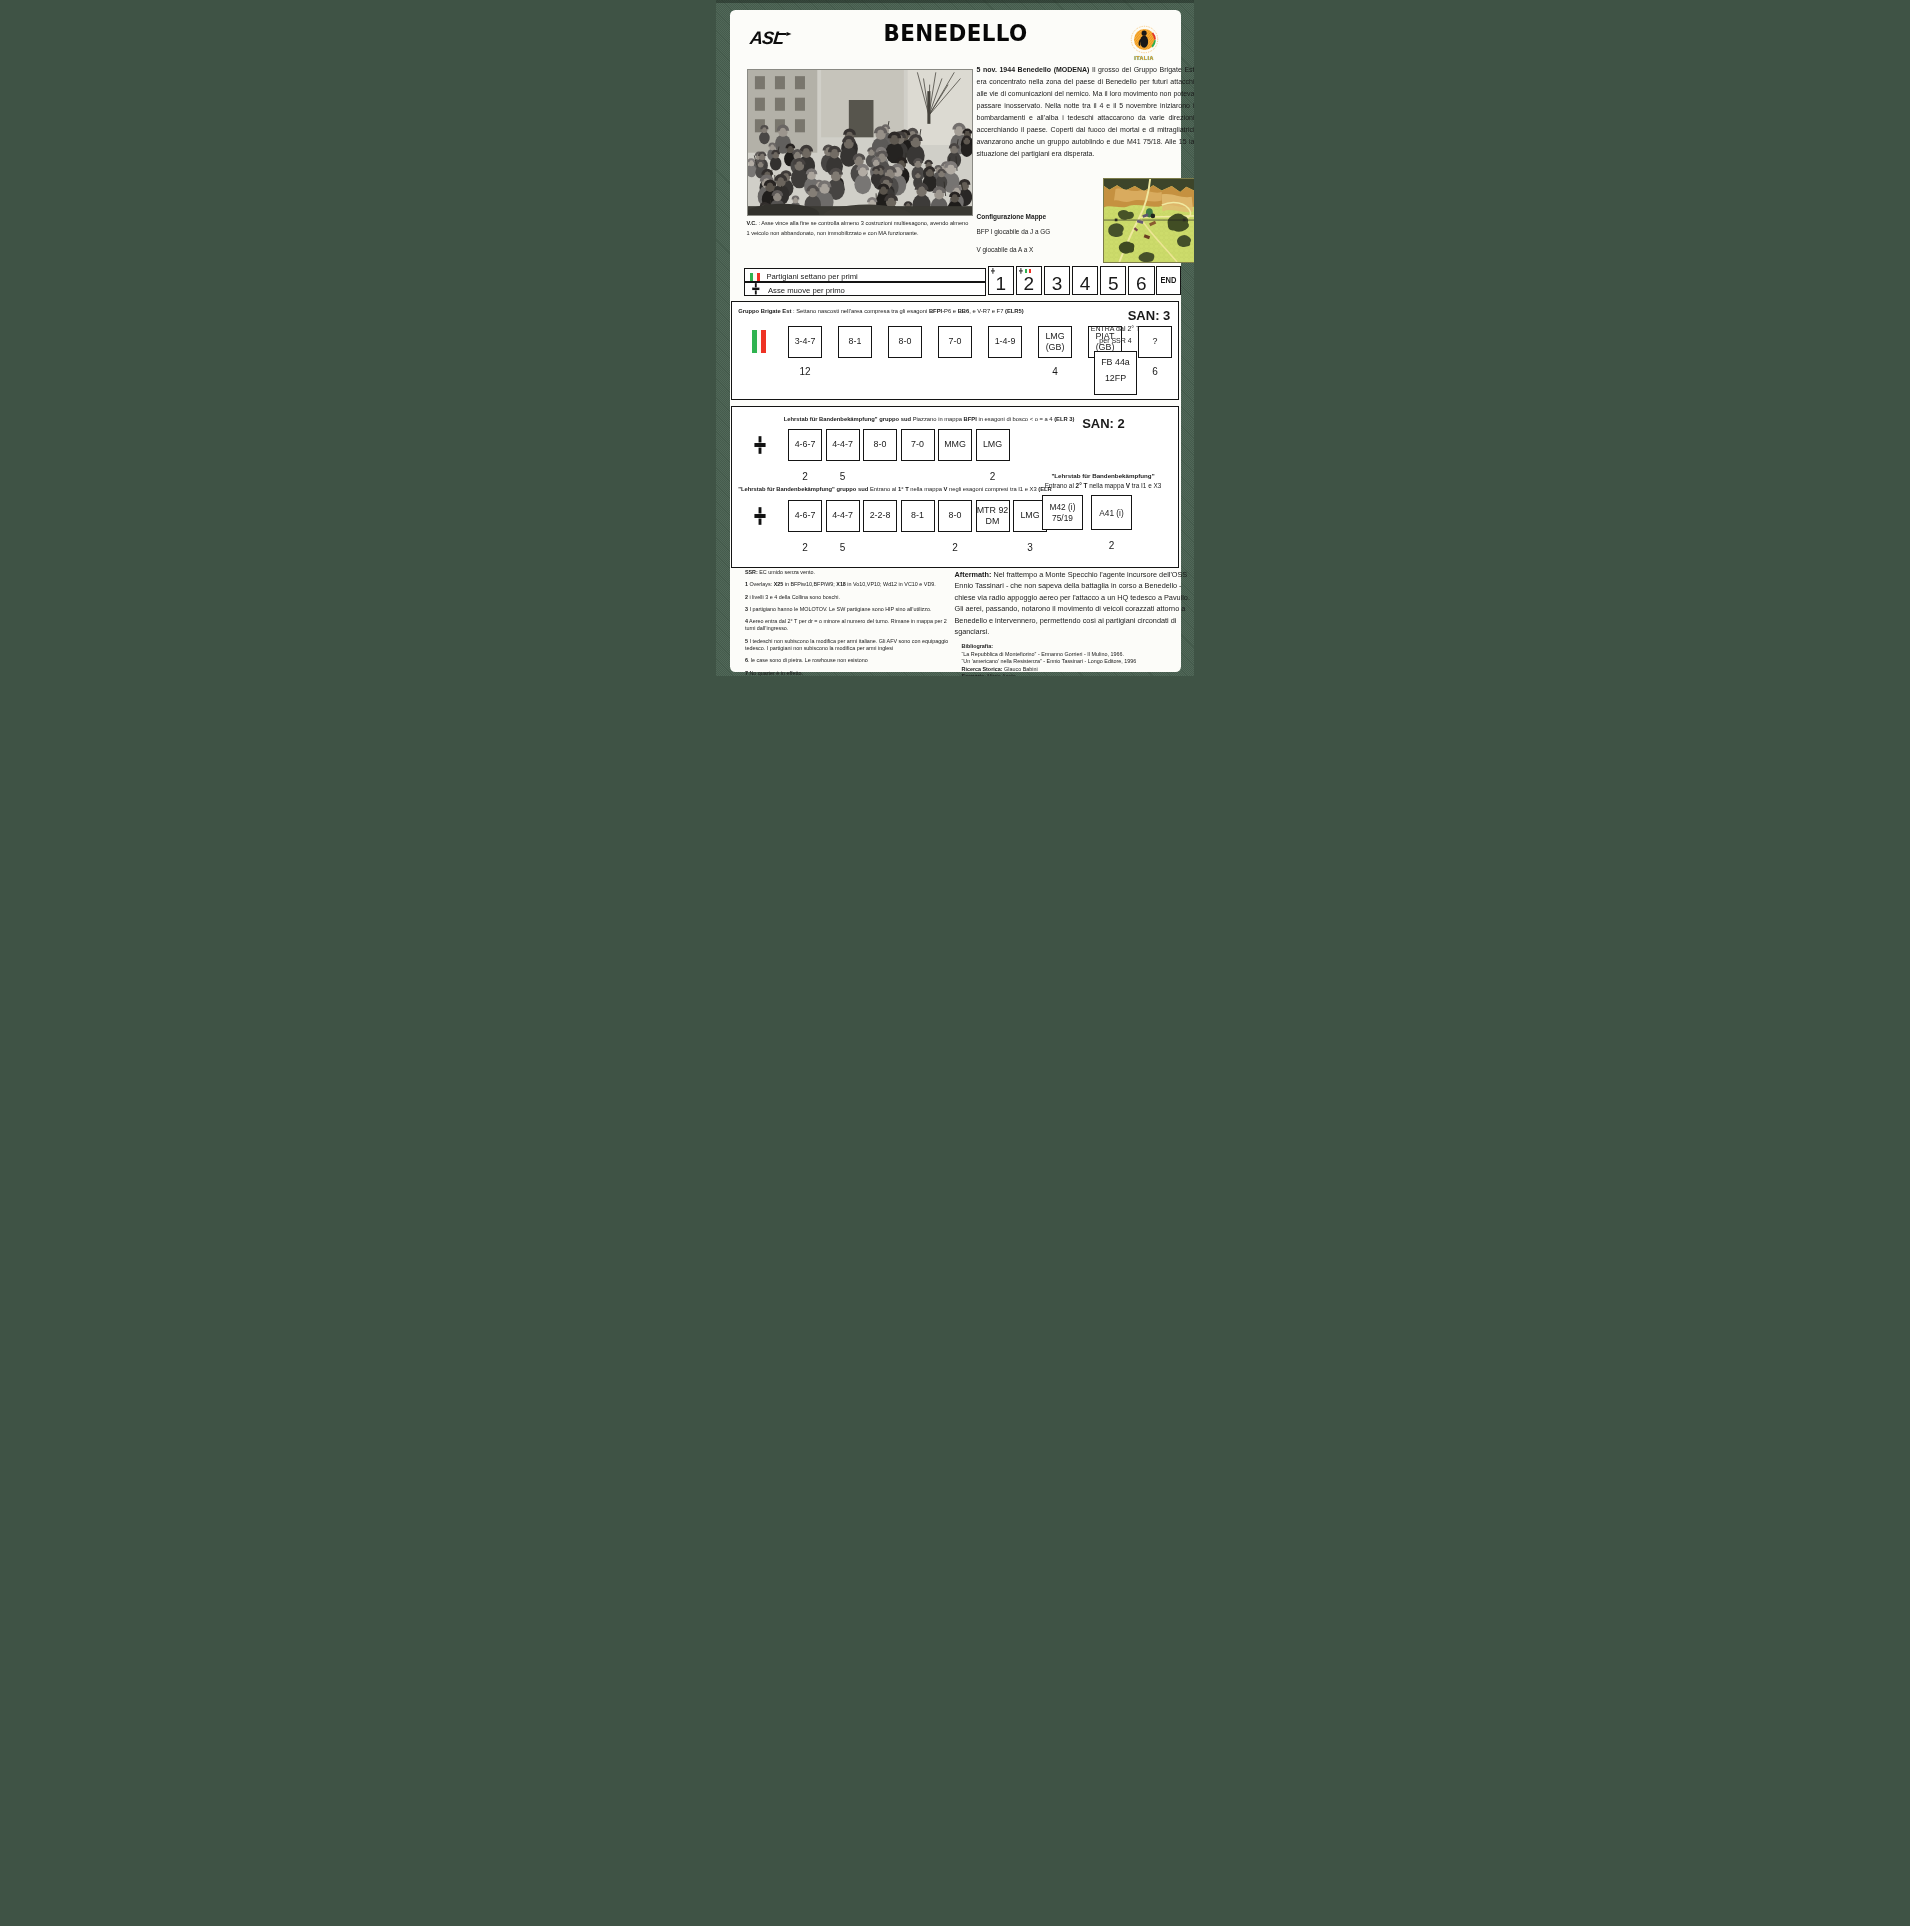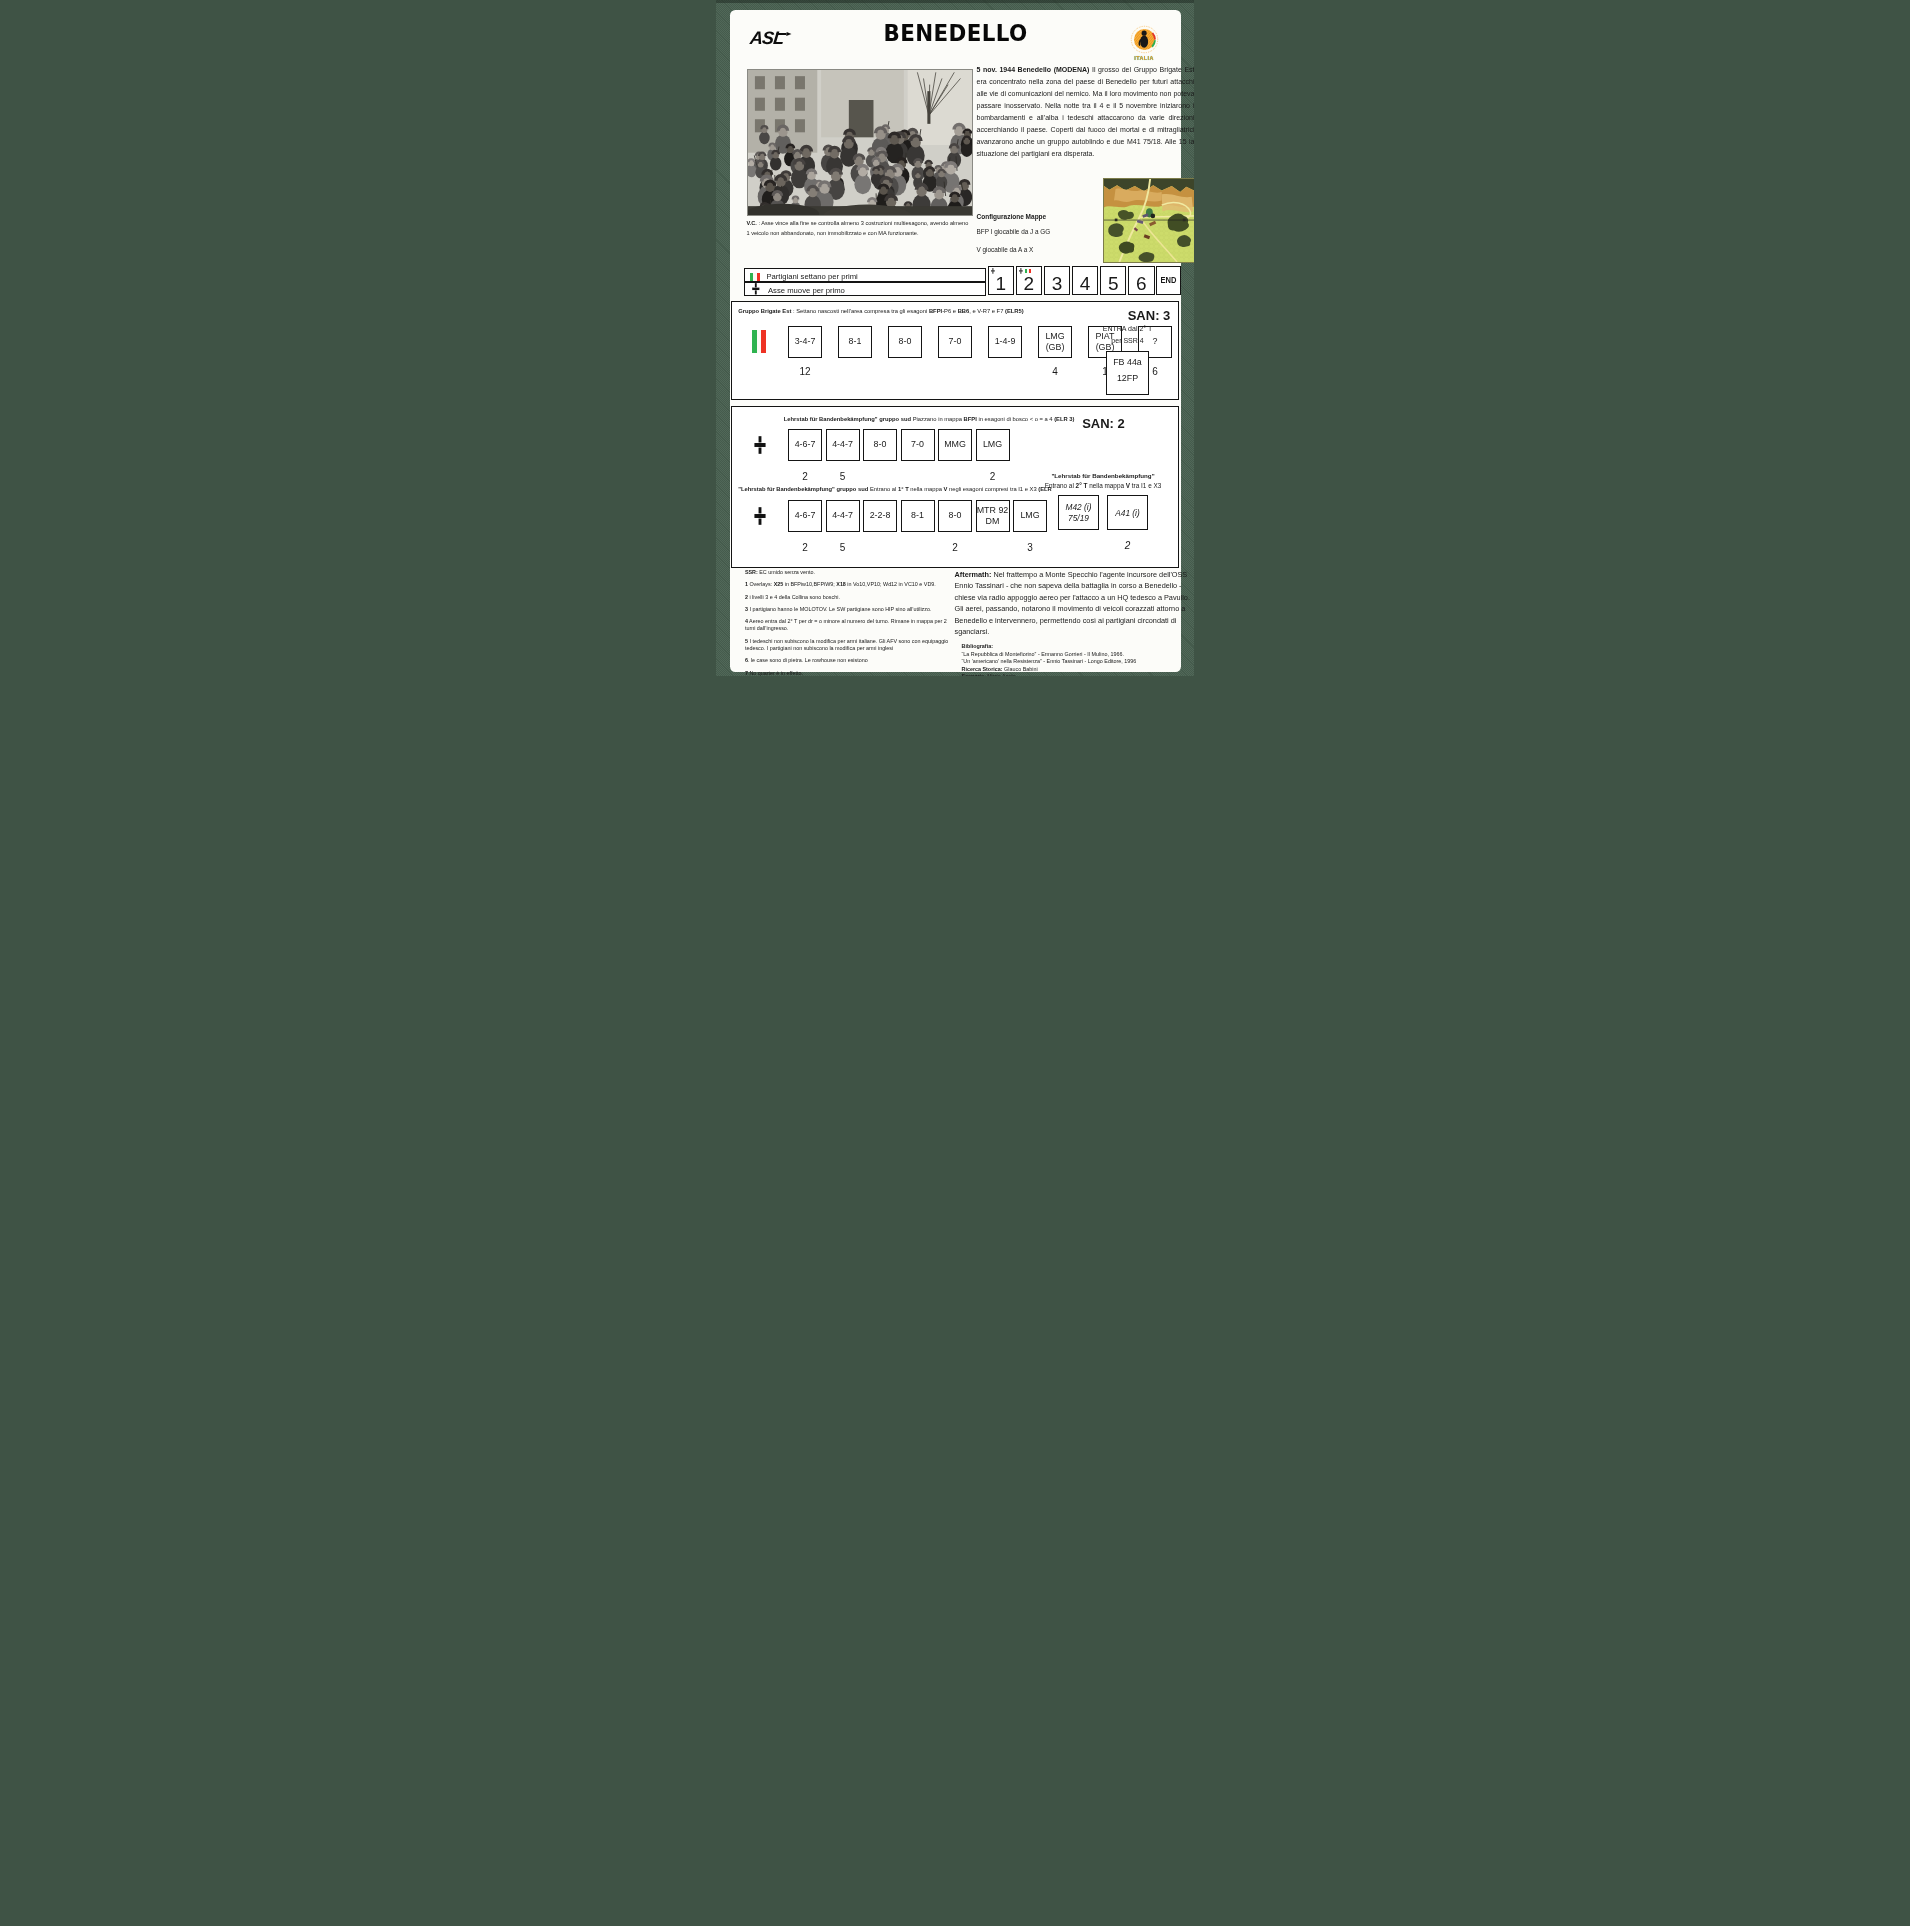--- a/index.html
+++ b/index.html
@@ -66,28 +66,28 @@
   .counter-row{position:absolute;display:flex;gap:3.5px;}
   .italian-ob .counter-row{left:56px;top:24px;gap:16px;}
   .g-row1{left:56px;top:22px;} .g-row2{left:56px;top:93px;}
   .counter-cell{display:flex;flex-direction:column;align-items:center;width:34px;}
   .counter-box{width:100%;height:32px;background:#fff;border:0.8px solid #151515;border-top-width:1.9px;border-bottom-width:1.9px;
                box-sizing:border-box;display:flex;flex-direction:column;justify-content:center;align-items:center;}
   .counter-box div{font-size:8.9px;line-height:1.25;}
   .counter-count{margin-top:7.7px;font-size:10px;}
   .german-ob .counter-count{margin-top:10px;}
 
-  .entry-note{position:absolute;right:9px;top:21px;width:83px;text-align:center;font-size:7px;line-height:11.6px;}
+  .entry-note{position:absolute;right:21px;top:21px;width:83px;text-align:center;font-size:7px;line-height:11.6px;}
   .entry-box{width:43px;height:44px;border:1.2px solid #151515;background:#fff;margin:4.6px auto 0;box-sizing:border-box;
              display:flex;flex-direction:column;align-items:center;padding-top:5.4px;gap:3.9px;font-size:8.9px;}
 
   .reinf{position:absolute;right:14px;top:65px;width:122px;text-align:center;}
   .reinf-title{font-size:6.2px;font-weight:bold;}
   .reinf-sub{font-size:6.4px;margin-top:2.7px;}
-  .reinf-row{position:static;display:flex;justify-content:center;gap:8px;margin-top:6.5px;font-style:italic;}
+  .reinf-row{position:static;display:flex;justify-content:flex-start;gap:8px;margin-top:6.5px;}
   .reinf .counter-cell{width:41px;}
   .reinf .counter-box{height:35px;}
   .reinf .counter-box div{font-size:8.3px;}
 
   
   .ssr-col{position:absolute;left:15.4px;top:559px;width:211px;font-size:5.4px;line-height:7.3px;}
   .ssr-line{margin-bottom:5px;}
   .aftermath{position:absolute;left:225px;top:559px;width:236px;margin:0;font-size:7.3px;line-height:11.4px;}
   .biblio{position:absolute;left:232px;top:633px;width:230px;font-size:5.4px;line-height:7.5px;}
   .biblio-title{font-weight:bold;}

